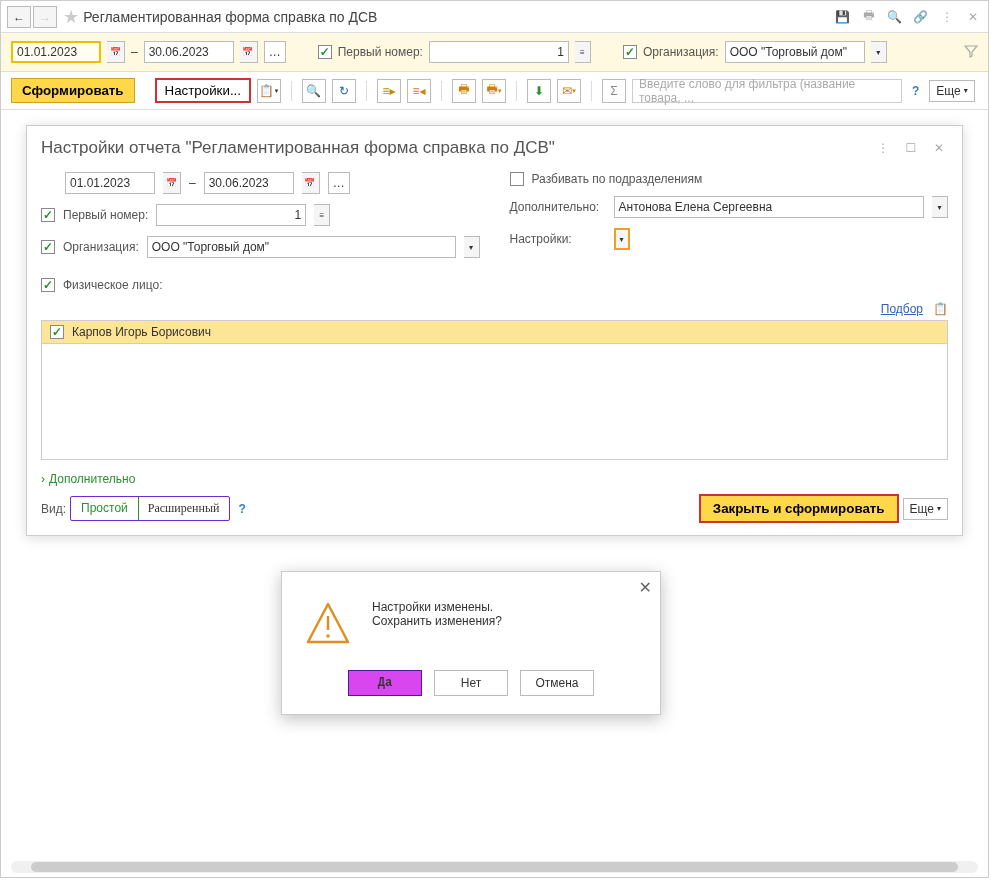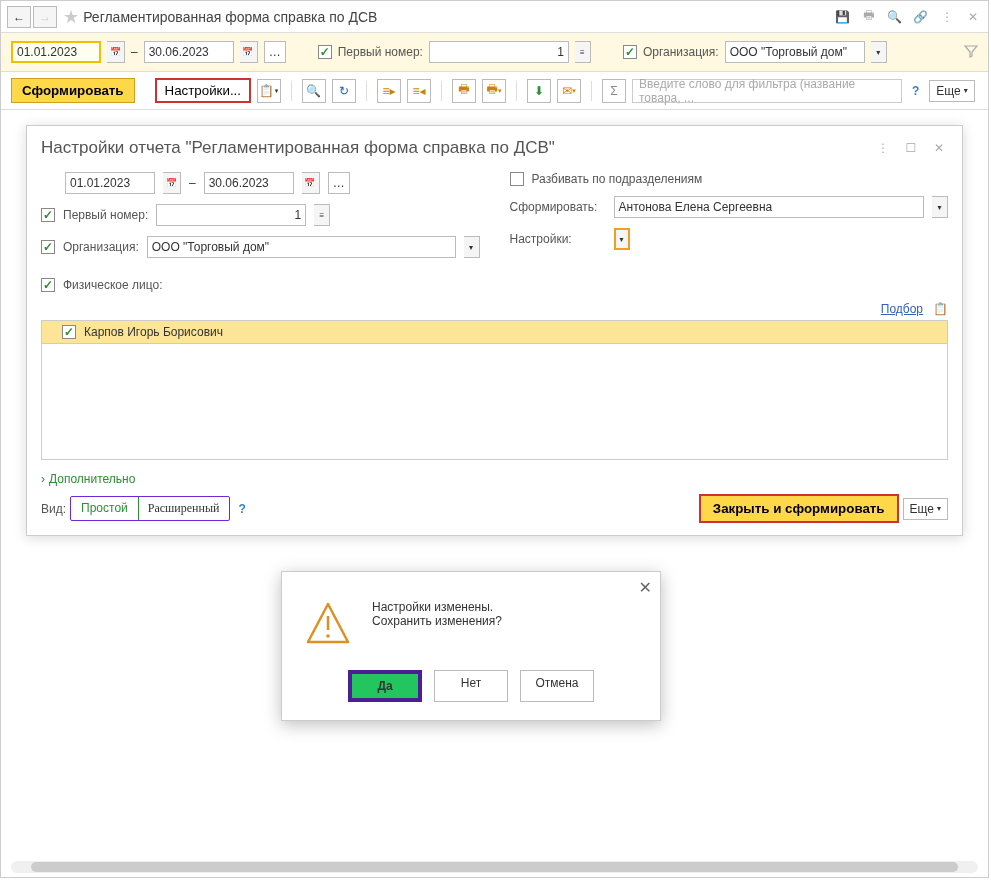--- a/index.html
+++ b/index.html
@@ -282,21 +282,21 @@
 }
 .person-list {
   border: 1px solid #ccc;
   height: 140px;
   overflow: hidden;
 }
 .person-row {
   display: flex;
   align-items: center;
   gap: 8px;
-  padding: 4px 20px;
+  padding: 4px 8px;
   background: #fde597;
   border-bottom: 1px solid #e8d070;
 }
 .pick-row {
   display: flex;
   justify-content: flex-end;
   gap: 10px;
   margin-bottom: 4px;
 }
 .additional-row {
@@ -371,23 +371,24 @@
 }
 .dlg-btn {
   min-width: 74px;
   padding: 5px 14px;
   border: 1px solid #bbb;
   background: #fff;
   cursor: pointer;
   text-align: center;
 }
 .dlg-btn.primary {
-  background: #22c55e;
-  border: 4px solid #4c1d95;
+  background: #d946ef;
+  border: 1px solid #4c1d95;
   font-weight: bold;
+  font-family: Liberation Mono, monospace;
 }
 .hscroll {
   position: absolute;
   bottom: 4px;
   left: 10px;
   right: 10px;
   height: 12px;
   background: #f0f0f0;
   border-radius: 6px;
 }
@@ -524,21 +525,21 @@
               </div>
             <div class="dd-btn">▾</div>
           </div>
         </div>
         <div class="dlg-right">
           <div class="dlg-row">
             <div class="checkbox"></div>
             <span class="label">Разбивать по подразделениям</span>
           </div>
           <div class="dlg-row">
-            <span class="label" style="width:96px">Сформировать:</span>
+            <span class="label" style="width:96px">Дополнительно:</span>
             <div class="dropdown" style="flex:1">
                 <span>Антонова Елена Сергеевна</span>
               </div>
             <div class="dd-btn">▾</div>
           </div>
           <div class="dlg-row">
             <span class="label" style="width:96px">Настройки:</span>
             <div class="dd-btn highlight-orange-border" style="border-left:none">▾</div>
           </div>
         </div>

